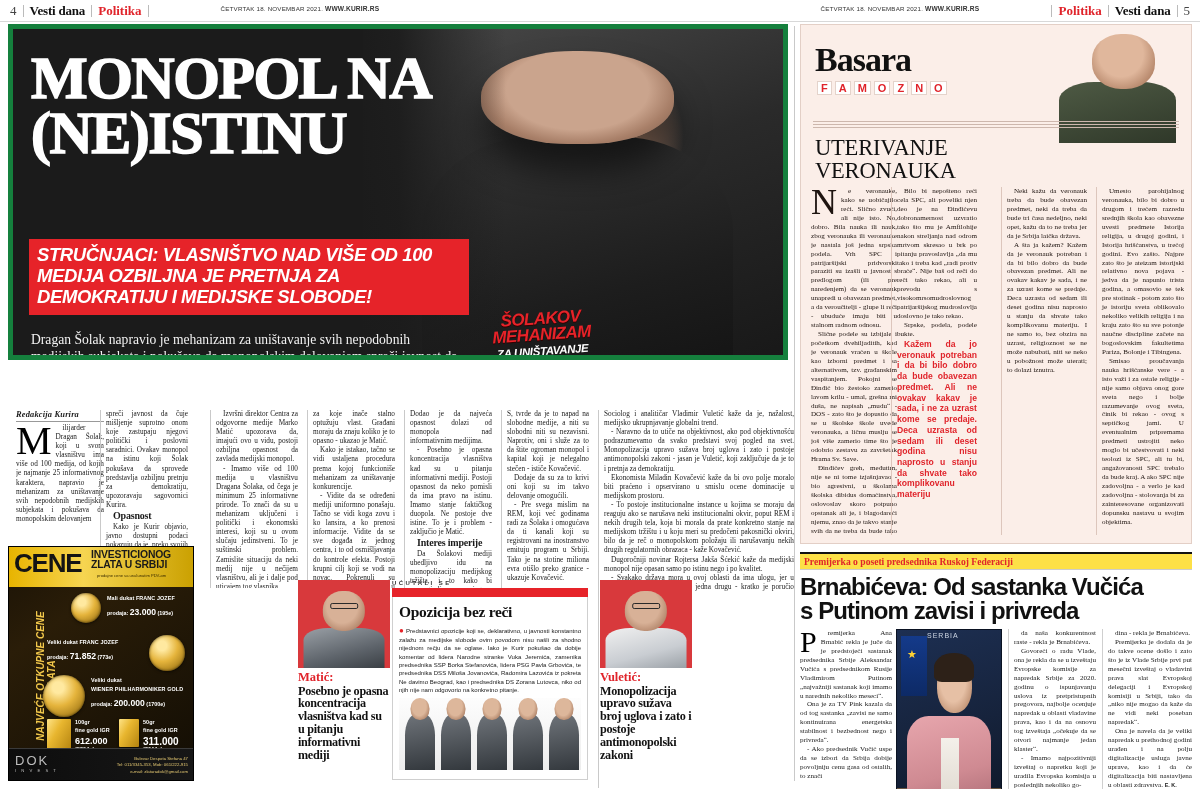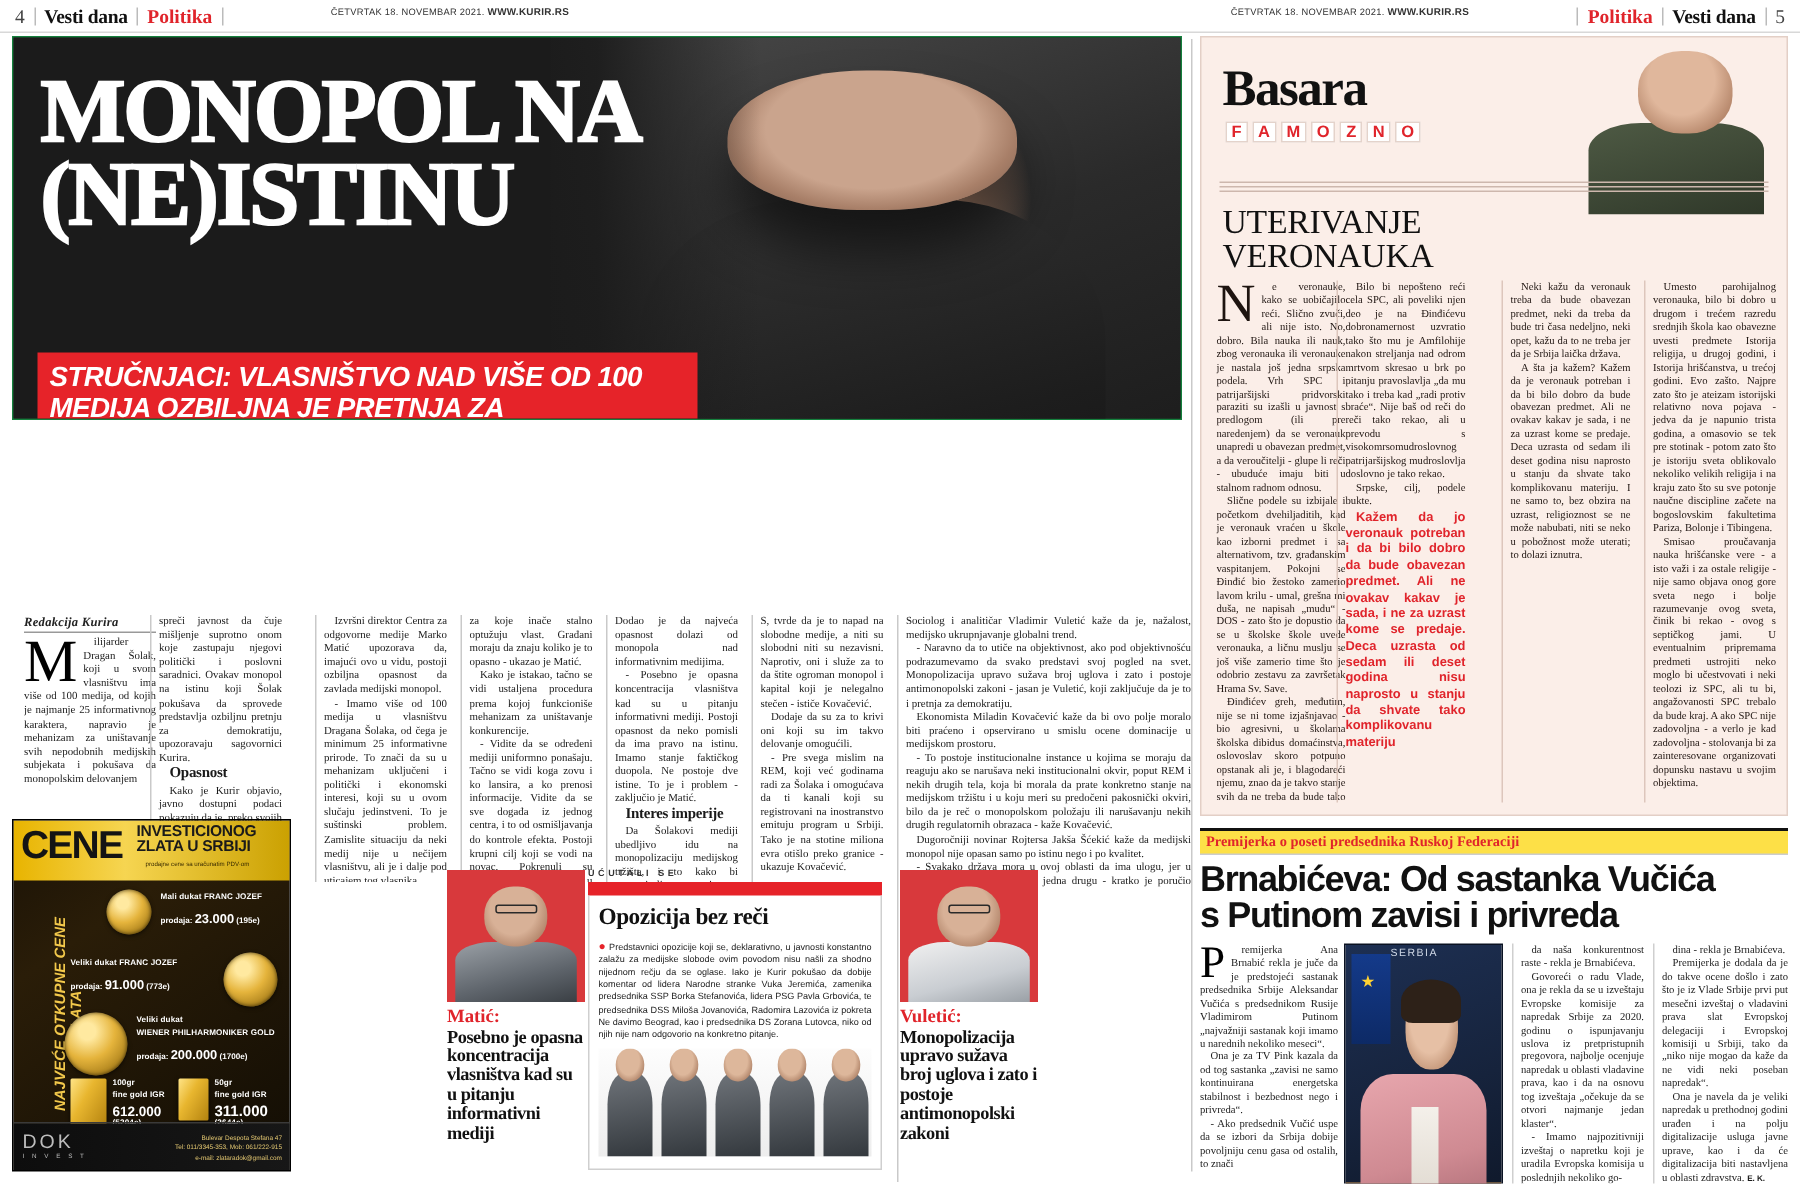--- a/index.html
+++ b/index.html
@@ -26,23 +26,23 @@
   .mh-politika { font-family:"Liberation Serif",serif; font-weight:bold; font-size:13px; color:#e0242b; }
   .mh-rule { width:1px; height:12px; background:#bbb; }
   .mh-date { font-family:"Liberation Sans",sans-serif; font-size:6.2px; letter-spacing:0.2px; color:#333; }
   .mh-date b { font-size:6.6px; }
   .mh-center { position:absolute; left:0; right:0; top:5px; display:flex; justify-content:space-around; pointer-events:none; }
 
   
   .left-zone { position:absolute; left:8px; top:24px; width:780px; height:757px; }
 
   .hero {
-    position:relative; width:780px; height:256px;
+    position:relative; width:780px; height:336px;
     background:#1b1b1b; overflow:hidden;
-    border:1px solid #15803d;
+    border:5px solid #15803d;
   }
   .hero-photo {
     position:absolute; right:0; top:0; width:420px; height:360px;
     background:
       radial-gradient(circle at 58% 26%, #c49a84 0 8%, rgba(196,154,132,0) 9%),
       radial-gradient(ellipse at 57% 30%, #b98d74 0 10%, rgba(0,0,0,0) 24%),
       linear-gradient(160deg,#4a4a4a 0%, #2a2a2a 45%, #161616 100%);
   }
   .hero-photo:after{
     content:""; position:absolute; left:28%; top:6%;
@@ -500,21 +500,21 @@
       <div class="ga-t ga-price" style="left:98px; top:60px; width:86px;">
         <span>prodaja:</span>
         <b>23.000</b>
         <span>(195e)</span>
       </div>
 
       <div class="coin" style="left:140px; top:88px; width:36px; height:36px;"></div>
       <div class="ga-t ga-lbl" style="left:38px; top:92px; width:100px;">Veliki dukat FRANC JOZEF</div>
       <div class="ga-t ga-price" style="left:38px; top:104px; width:104px;">
         <span>prodaja:</span>
-        <b>91.000</b>
+        <b>71.852</b>
         <span>(773e)</span>
       </div>
 
       <div class="coin" style="left:34px; top:128px; width:42px; height:42px;"></div>
       <div class="ga-t ga-lbl" style="left:82px; top:130px; width:100px;">Veliki dukat</div>
       <div class="ga-t ga-lbl" style="left:82px; top:139px; width:104px;">WIENER PHILHARMONIKER GOLD</div>
       <div class="ga-t ga-price" style="left:82px; top:151px; width:104px;">
         <span>prodaja:</span>
         <b>200.000</b>
         <span>(1700e)</span>
@@ -627,21 +627,21 @@
 
       <div class="bas-cols">
         <div class="bcol first" style="left:0px;">
           <span class="bdrop">N</span>
           <p class="noind">e veronauke, kako se uobičajilo reći. Slično zvuči, ali nije isto. No, dobro. Bila nauka ili nauk, zbog veronauka ili veronauke je nastala još jedna srpska podela. Vrh SPC i patrijaršijski pridvorski paraziti su izašli u javnost s predlogom (ili pre naredenjem) da se veronauk unapredi u obavezan predmet, a da veroučitelji - glupe li reči - ubuduće imaju biti u stalnom radnom odnosu.</p>
           <p>Slične podele su izbijale i početkom dvehiljaditih, kad je veronauk vraćen u škole kao izborni predmet i sa alternativom, tzv. građanskim vaspitanjem. Pokojni se Đinđić bio žestoko zamerio lavom krilu - umal, grešna mi duša, ne napisah „mudu“ - DOS - zato što je dopustio da se u školske škole uvede veronauka, a ličnu muslju se još više zamerio time što je odobrio zestavu za završetak Hrama Sv. Save.</p>
           <p>Đinđićev greh, međutim, nije se ni tome izjašnjavao - bio agresivni, u školama školska dibidus domaćinstva, oslovoslav skoro potpuno opstanak ali je, i blagodareći njemu, znao da je takvo stanje svih da ne treba da bude tako da interesuje.</p>
         </div>
         <div class="bcol" style="left:80px;">
           <p class="noind">Bilo bi nepošteno reći cela SPC, ali poveliki njen deo je na Đinđićevu dobronamernost uzvratio tako što mu je Amfilohije nakon streljanja nad odrom mrtvom skresao u brk po pitanju pravoslavlja „da mu tako i treba kad „radi protiv braće“. Nije baš od reči do reči tako rekao, ali u prevodu s visokomrsomudroslovnog patrijaršijskog mudroslovlja doslovno je tako rekao.</p>
-          <p>Srpske, cilj, podele bukte.</p>
+          <p>Srpske, podela, podele bukte.</p>
           <p class="pullq">Kažem da jo veronauk potreban i da bi bilo dobro da bude obavezan predmet. Ali ne ovakav kakav je sada, i ne za uzrast kome se predaje. Deca uzrasta od sedam ili deset godina nisu naprosto u stanju da shvate tako komplikovanu materiju</p>
         </div>
         <div class="bcol" style="left:190px;">
           <p class="noind">Neki kažu da veronauk treba da bude obavezan predmet, neki da treba da bude tri časa nedeljno, neki opet, kažu da to ne treba jer da je Srbija laička država.</p>
           <p>A šta ja kažem? Kažem da je veronauk potreban i da bi bilo dobro da bude obavezan predmet. Ali ne ovakav kakav je sada, i ne za uzrast kome se predaje. Deca uzrasta od sedam ili deset godina nisu naprosto u stanju da shvate tako komplikovanu materiju. I ne samo to, bez obzira na uzrast, religioznost se ne može nabubati, niti se neko u pobožnost može uterati; to dolazi iznutra.</p>
         </div>
         <div class="bcol" style="left:285px; width:88px;">
           <p class="noind">Umesto parohijalnog veronauka, bilo bi dobro u drugom i trećem razredu srednjih škola kao obavezne uvesti predmete Istorija religija, u drugoj godini, i Istorija hrišćanstva, u trećoj godini. Evo zašto. Najpre zato što je ateizam istorijski relativno nova pojava - jedva da je napunio trista godina, a omasovio se tek pre stotinak - potom zato što je istoriju sveta oblikovalo nekoliko velikih religija i na kraju zato što su sve potonje naučne discipline začete na bogoslovskim fakultetima Pariza, Bolonje i Tibingena.</p>
           <p>Smisao proučavanja nauka hrišćanske vere - a isto važi i za ostale religije - nije samo objava onog gore sveta nego i bolje razumevanje ovog sveta, činik bi rekao - ovog s septičkog jami. U eventualnim pripremama predmeti ustrojiti neko moglo bi učestvovati i neki teolozi iz SPC, ali tu bi, angažovanosti SPC trebalo da bude kraj. A ako SPC nije zadovoljna - a verlo je kad zadovoljna - stolovanja bi za zainteresovane organizovati dopunsku nastavu u svojim objektima.</p>
         </div>

